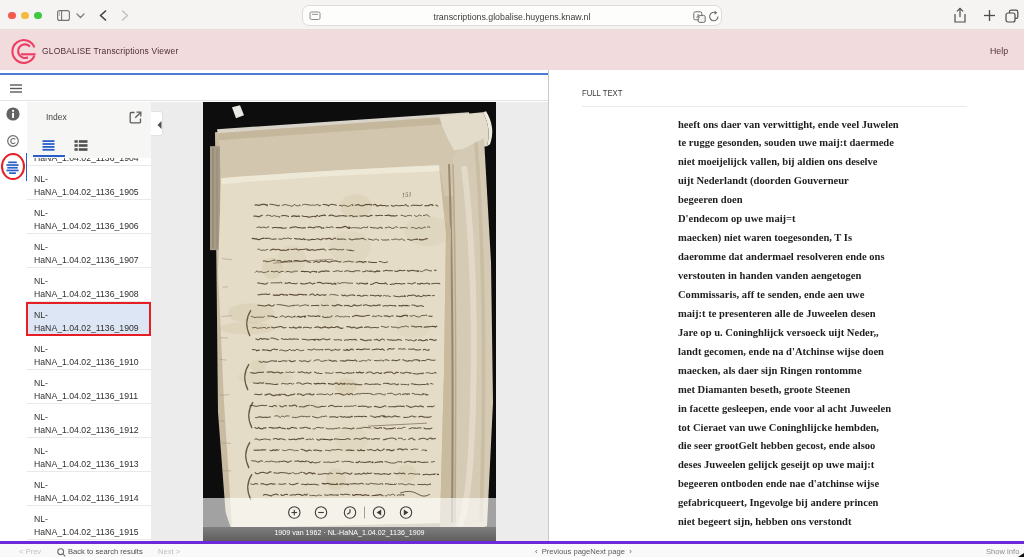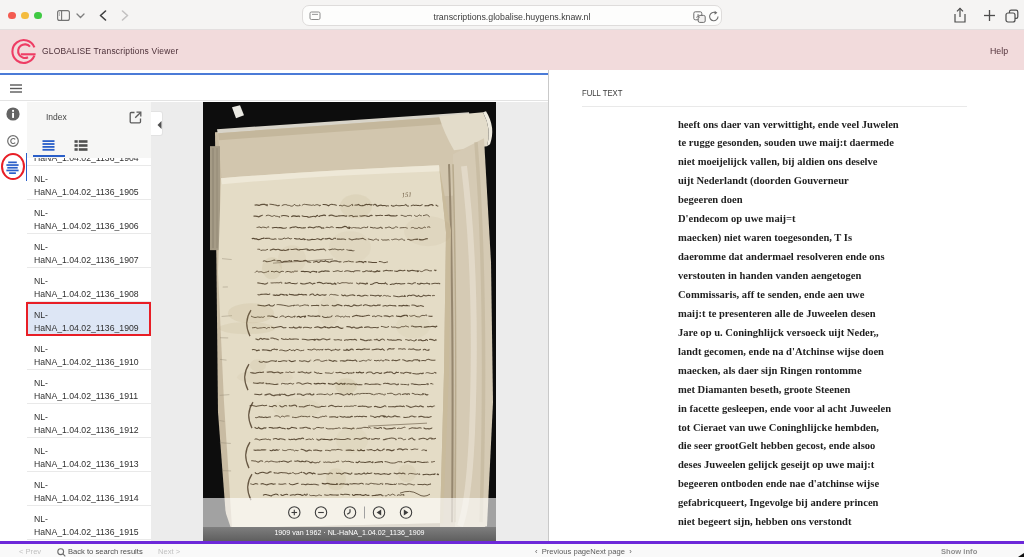--- a/index.html
+++ b/index.html
@@ -630,19 +630,19 @@
 </div>
 <div id="bottombar">
   <div class="bb" style="left:19px; color:#c1c1c1;">&lt; Prev</div>
   <svg class="bb" style="left:57px; top:4px;" width="9" height="9" viewBox="0 0 9 9">
     <circle cx="3.7" cy="3.7" r="2.9" fill="none" stroke="#6b6b6b" stroke-width="1.1"></circle>
     <line x1="5.9" y1="5.9" x2="8.3" y2="8.3" stroke="#6b6b6b" stroke-width="1.1"></line>
   </svg>
   <div class="bb" style="left:68px; color:#4e4e4e;">Back to search results</div>
   <div class="bb" style="left:158px; color:#c1c1c1;">Next &gt;</div>
   <div class="bb" style="left:535px; color:#5b5b5b;">‹ &nbsp;Previous pageNext page &nbsp;›</div>
-  <div class="bb" style="left:941px; color:#8f8f8f;font-weight:bold;">Show info</div>
+  <div class="bb" style="left:986px; color:#8f8f8f;">Show info</div>
 </div>
 <div class="abs" style="left:1px; top:152.5px; width:24px; height:27px; border:2.6px solid #e81e26; border-radius:50%;"></div>
 <div class="abs" style="left:26px; top:301.5px; width:125px; height:34.5px; border:2.7px solid #e81e26;"></div>
 <svg class="abs" style="left:1018px; top:552px;" width="6" height="5" viewBox="0 0 6 5">
   <path d="M0,5 L6,1 L6,5 Z" fill="#111"></path>
 </svg>
 
 </body></html>

